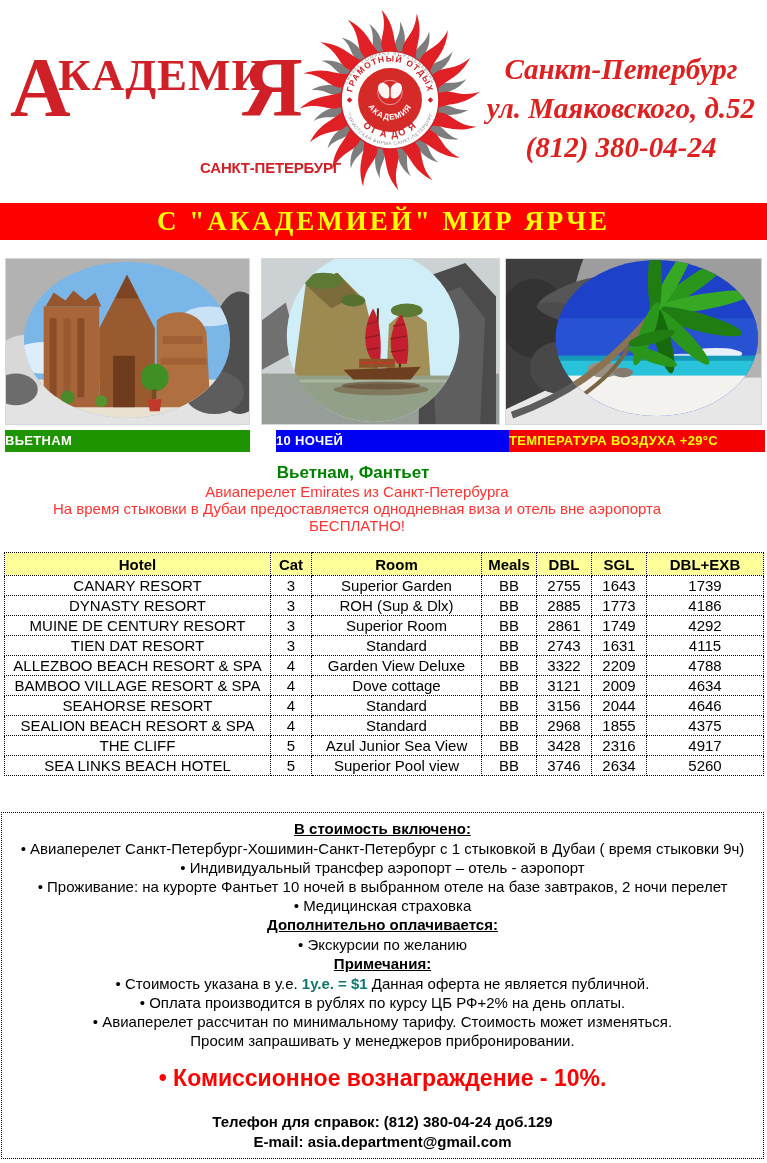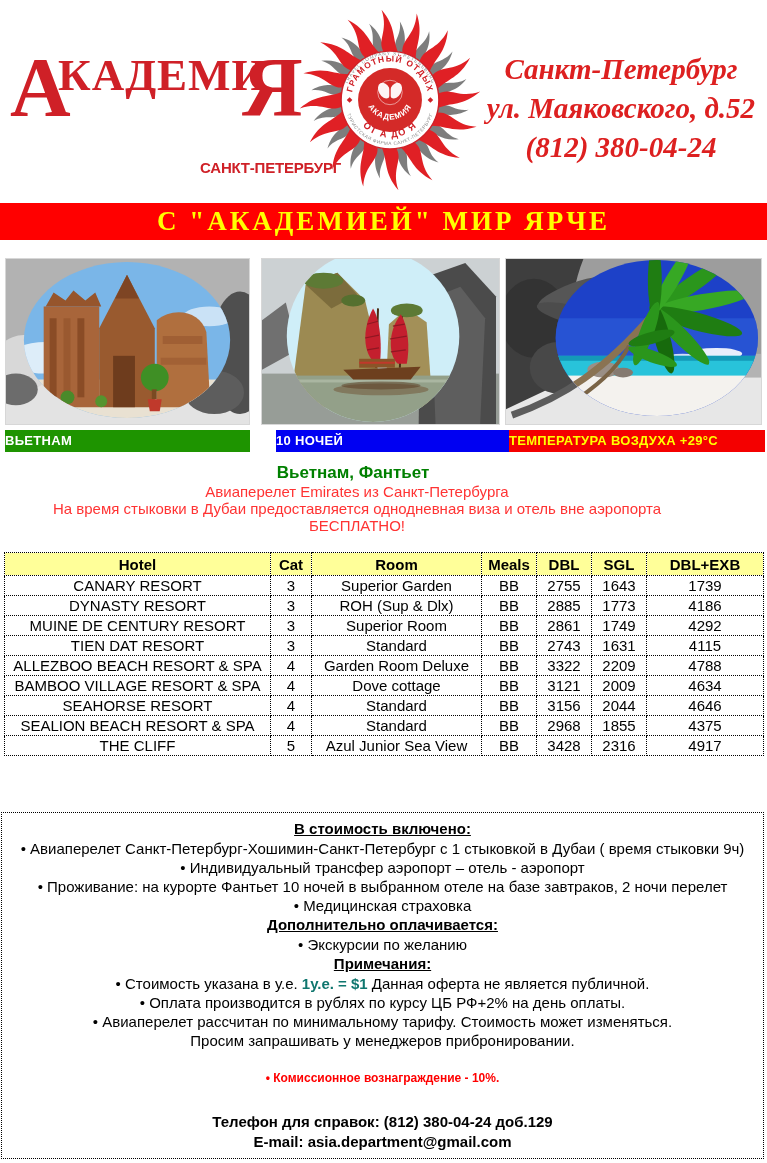--- a/index.html
+++ b/index.html
@@ -54,21 +54,21 @@
   table.prices td{height:19px;font-weight:normal;}
   col.c-hotel{width:266px;} col.c-cat{width:41px;} col.c-room{width:170px;}
   col.c-meals{width:55px;} col.c-dbl{width:55px;} col.c-sgl{width:55px;} col.c-dblexb{width:117px;}
 
   
   .info-box{position:absolute;left:1px;top:812px;width:763px;height:347px;border:1px dotted #000;
             box-sizing:border-box;text-align:center;font-size:15px;line-height:19px;padding-top:6px;}
   .info-box p{margin:0;}
   .sec-h{font-weight:bold;text-decoration:underline;line-height:20px;}
   .red-bold{color:#0f766e;font-weight:bold;}
-  .commission{color:#ff0000;font-weight:bold;font-size:12px;line-height:24px;margin-top:16px !important;}
+  .commission{color:#ff0000;font-weight:bold;font-size:23px;line-height:24px;margin-top:16px !important;}
   .contact{font-weight:bold;line-height:20px;}
   .contact-phone{margin-top:22px !important;}
 </style>
 </head>
 <body>
 
 <div class="page">
 
   <div class="brand">
     <span class="ch-a">А</span>
@@ -335,21 +335,21 @@
         <td>3</td>
         <td>Standard</td>
         <td>BB</td>
         <td>2743</td>
         <td>1631</td>
         <td>4115</td>
       </tr>
       <tr>
         <td>ALLEZBOO BEACH RESORT &amp; SPA</td>
         <td>4</td>
-        <td>Garden Room Deluxe</td>
+        <td>Garden View Deluxe</td>
         <td>BB</td>
         <td>3322</td>
         <td>2209</td>
         <td>4788</td>
       </tr>
       <tr>
         <td>BAMBOO VILLAGE RESORT &amp; SPA</td>
         <td>4</td>
         <td>Dove cottage</td>
         <td>BB</td>
@@ -376,20 +376,29 @@
         <td>4375</td>
       </tr>
       <tr>
         <td>THE CLIFF</td>
         <td>5</td>
         <td>Azul Junior Sea View</td>
         <td>BB</td>
         <td>3428</td>
         <td>2316</td>
         <td>4917</td>
+      </tr>
+      <tr>
+        <td>SEA LINKS BEACH HOTEL</td>
+        <td>5</td>
+        <td>Superior Pool view</td>
+        <td>BB</td>
+        <td>3746</td>
+        <td>2634</td>
+        <td>5260</td>
       </tr>
     </tbody>
   </table>
 
   <div class="info-box">
     <p class="sec-h">В стоимость включено:</p>
     <p>• Авиаперелет Санкт-Петербург-Хошимин-Санкт-Петербург с 1 стыковкой в Дубаи ( время стыковки 9ч)</p>
     <p>• Индивидуальный трансфер аэропорт – отель - аэропорт</p>
     <p>• Проживание: на курорте Фантьет 10 ночей в выбранном отеле на базе завтраков, 2 ночи перелет</p>
     <p>• Медицинская страховка</p>

